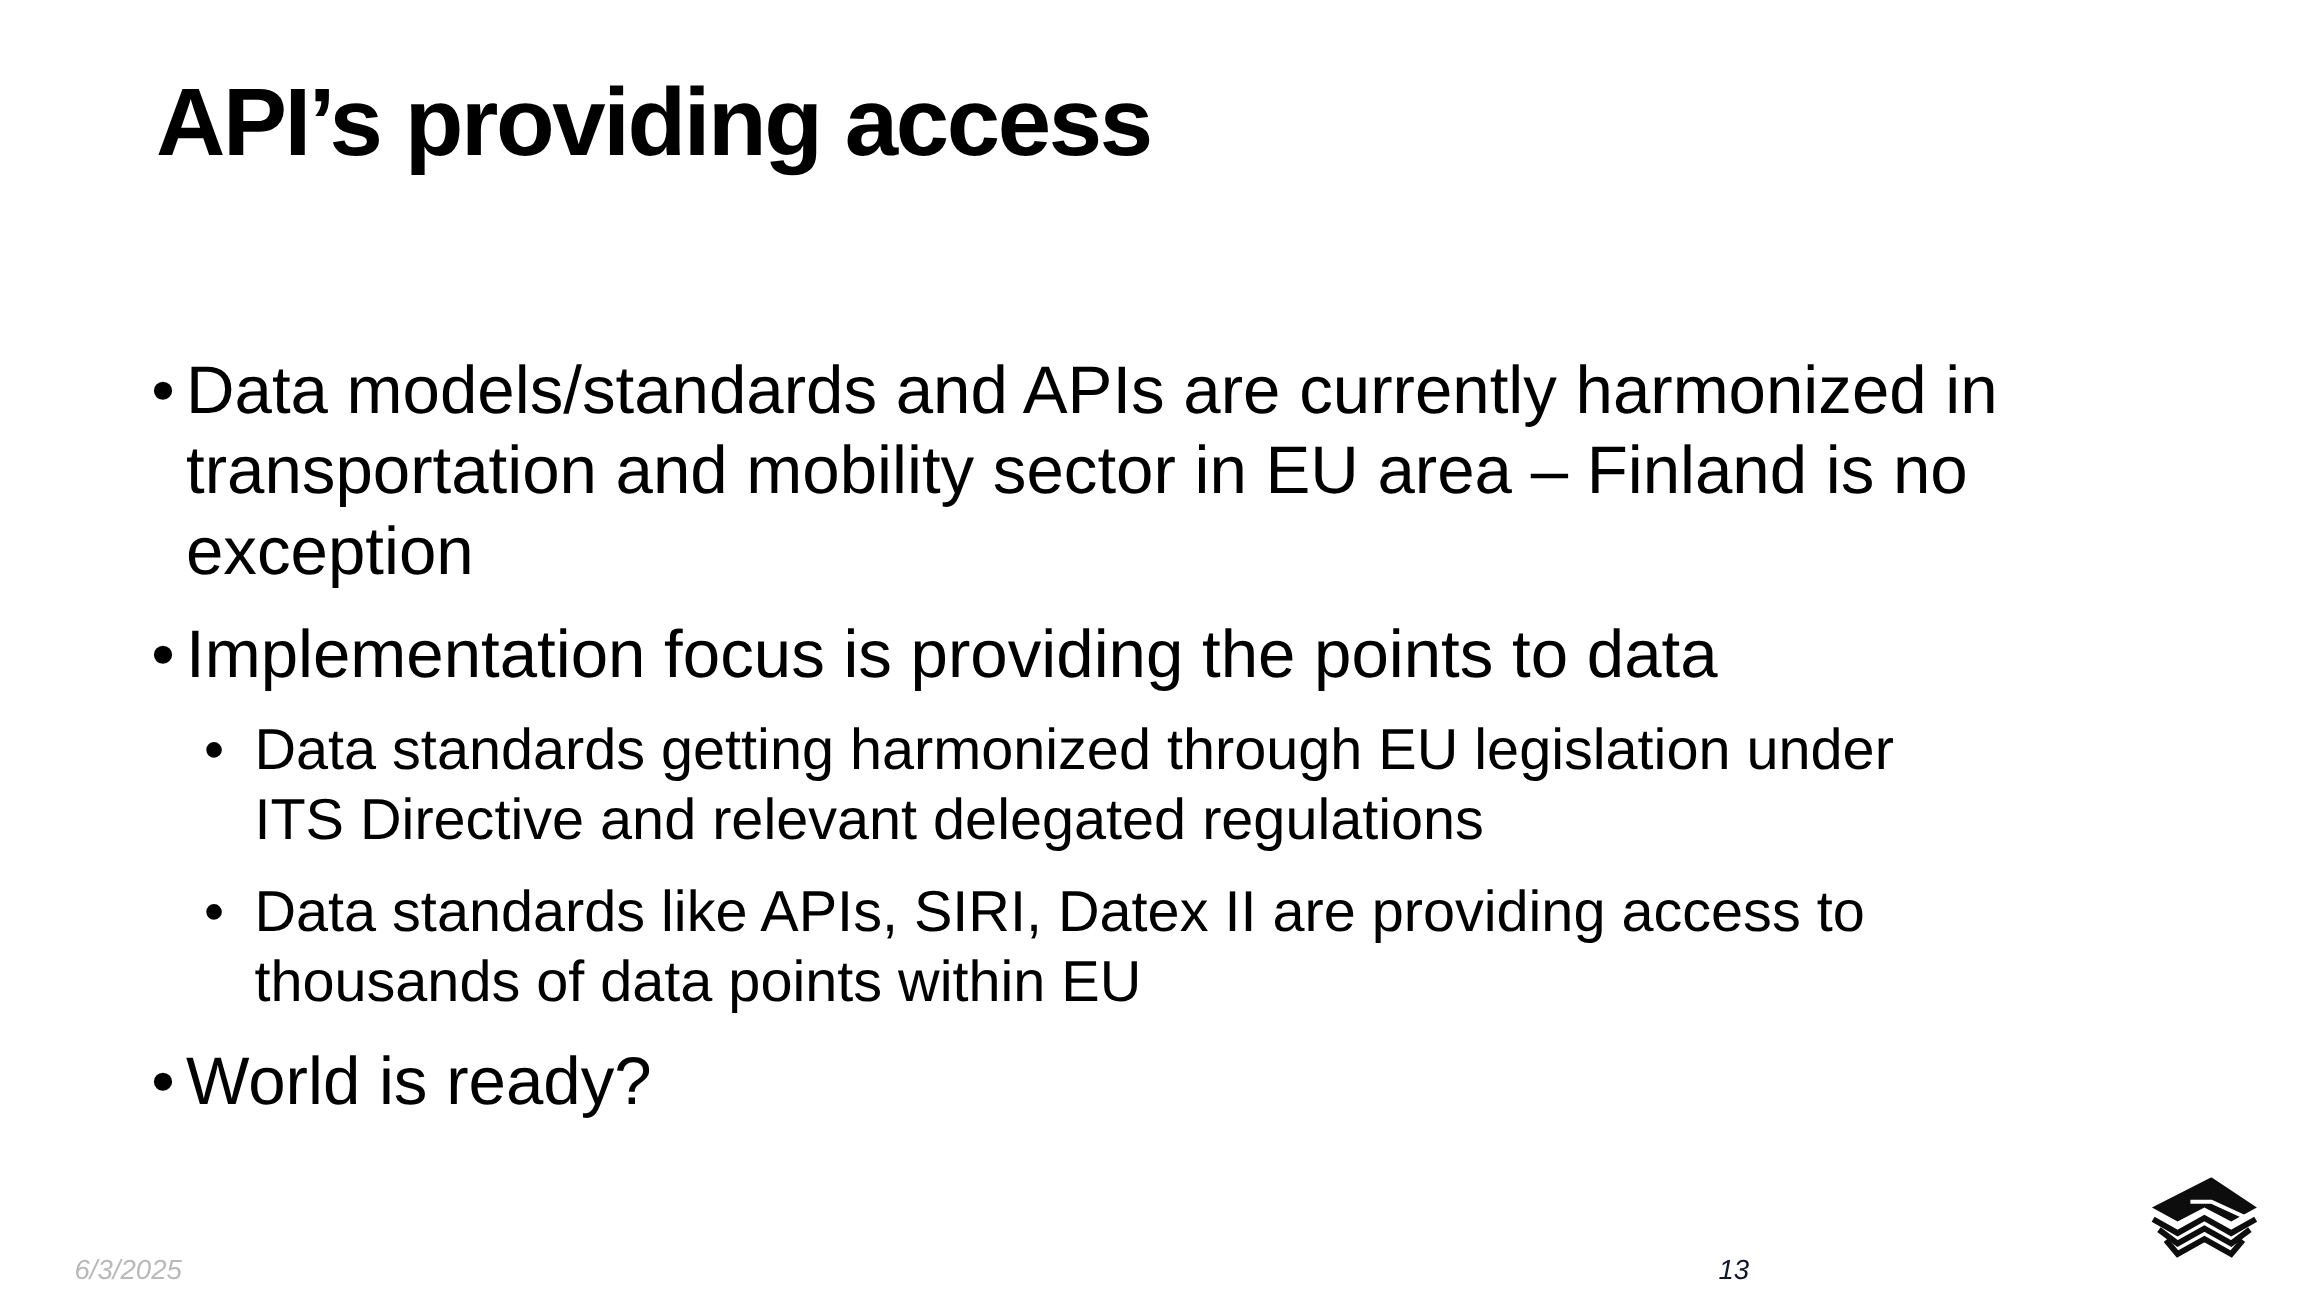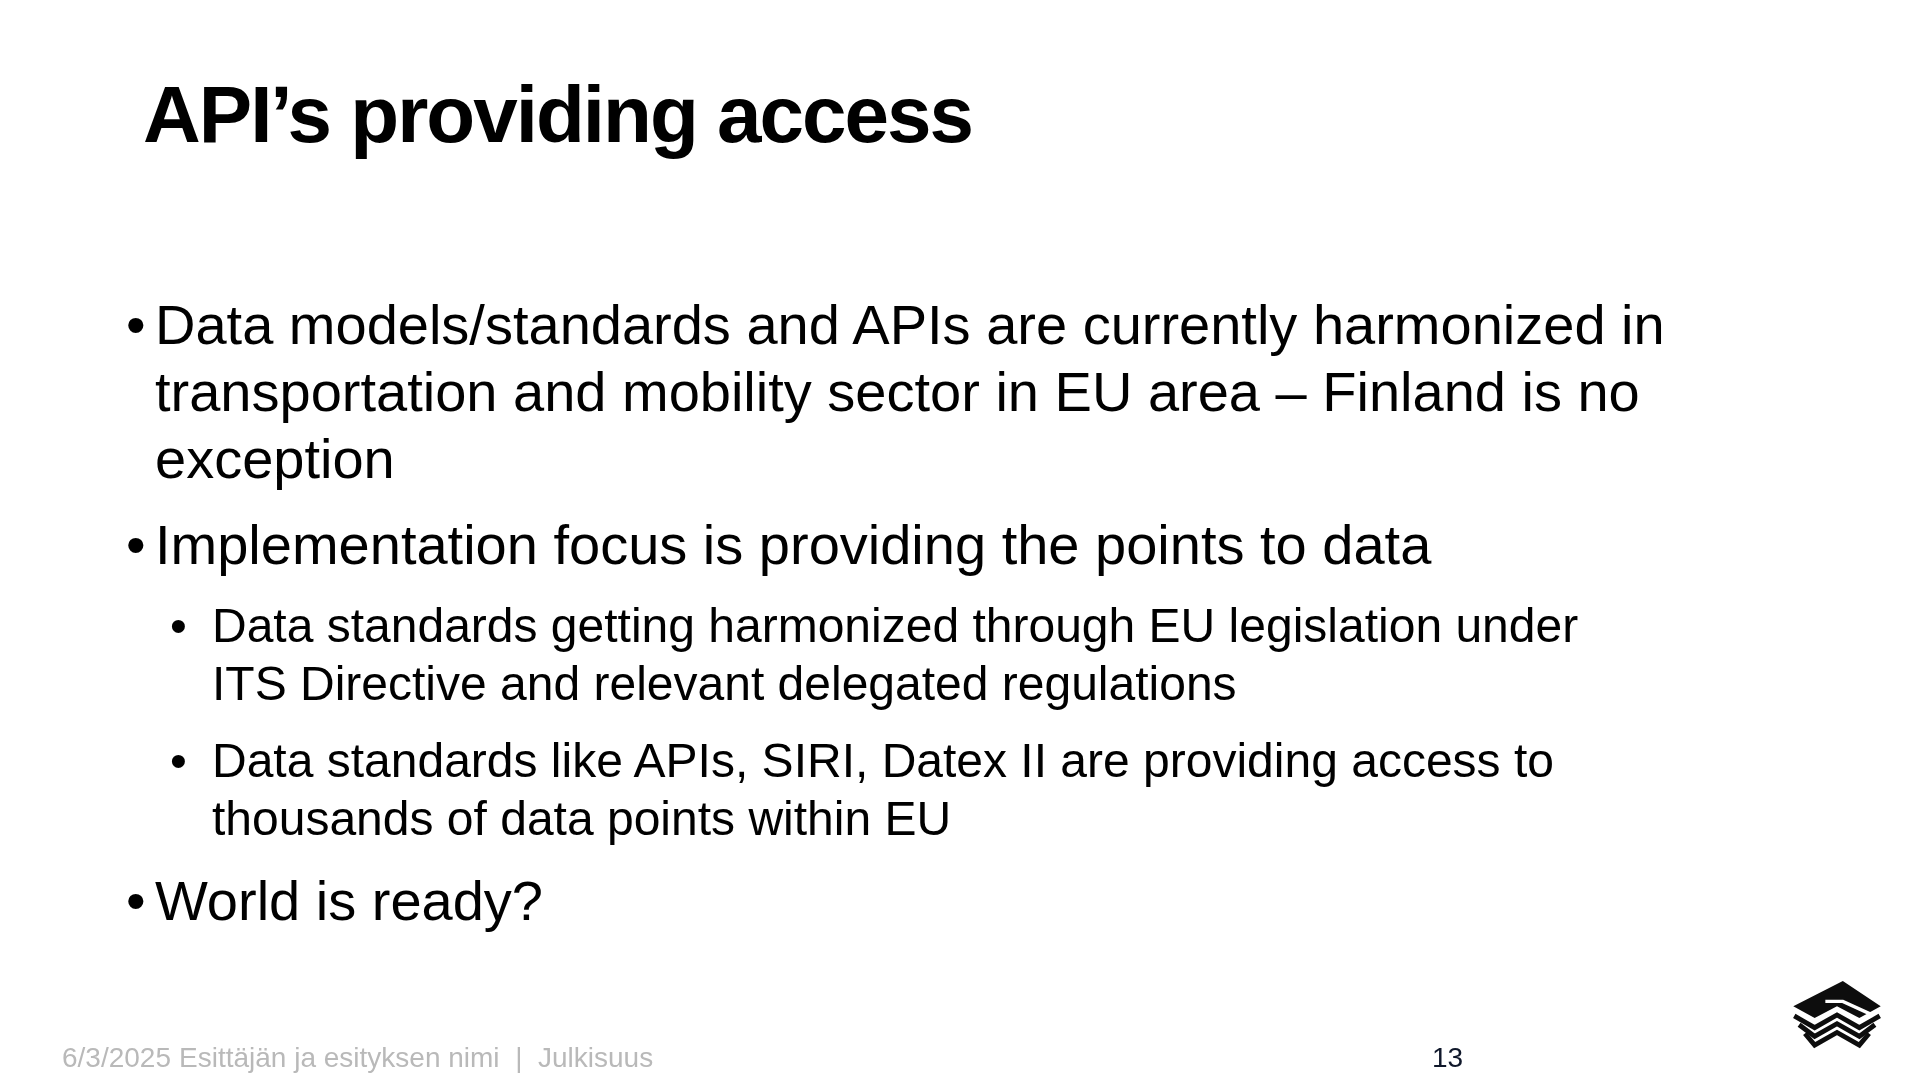--- a/index.html
+++ b/index.html
@@ -7,21 +7,21 @@
     position:relative;
     width:1920px;height:1080px;
     background:#ffffff;
     overflow:hidden;
     font-family:"Liberation Sans","DejaVu Sans",sans-serif;
     color:#000000;
   }
   .title{
     position:absolute;
     left:126px;top:54px;
-    margin:17px;
+    margin:4px;
     font-size:80px;
     font-weight:700;
     letter-spacing:-2px;
     line-height:1.1;
     white-space:nowrap;
   }
   .content{
     position:absolute;
     left:100px;top:291px;
     width:1720px;
@@ -38,24 +38,25 @@
     font-size:48px;
     line-height:58px;
     padding-left:112px;
     margin-bottom:19px;
   }
   .l1 > .marker{position:absolute;left:26px;top:0;}
   .l2 > .marker{position:absolute;left:70px;top:0;}
   .li.last{margin-top:11px;}
   .footer-item{
     position:absolute;
-    font-size:28px;
+    font-size:23px;
     line-height:28px;
     color:#b9b9b9;
     white-space:pre;
+    font-style:italic;
   }
   .footer-date{left:62px;top:1044px;}
   .footer-text{left:179px;top:1044px;}
   .footer-page{left:1432px;top:1044px;}
   .logo{
     position:absolute;
     left:1789px;top:981px;
     width:96px;height:68px;
   }
 </style>
@@ -93,21 +94,20 @@
     </div>
 
     <div class="li l1 last">
       <span class="marker">•</span>
       <span class="text">World is ready?</span>
     </div>
 
   </div>
 
   <span class="footer-item footer-date" style="color: rgb(185, 185, 185);">6/3/2025</span>
-  <span class="footer-item footer-text" style="color: rgb(185, 185, 185);">Esittäjän ja esityksen nimi  |  Julkisuus</span>
   <span class="footer-item footer-page" style="color: #0f172a;">13</span>
 
   <svg class="logo" viewBox="0 0 96 70" xmlns="http://www.w3.org/2000/svg" aria-hidden="true">
 
     <polygon points="54,0 93,26 71,38 48,26 25,38 3,26" fill="#0d0d0d"></polygon>
 
     <path d="M36,21 H54 L91,38" stroke="#ffffff" stroke-width="3.5" fill="none"></path>
 
     <path d="M4,36 L25,48 L48,35 L71,48 L92,36" stroke="#0d0d0d" stroke-width="5" fill="none"></path>
     <path d="M9,45 L25,57 L48,44 L71,57 L87,45" stroke="#0d0d0d" stroke-width="5" fill="none"></path>

